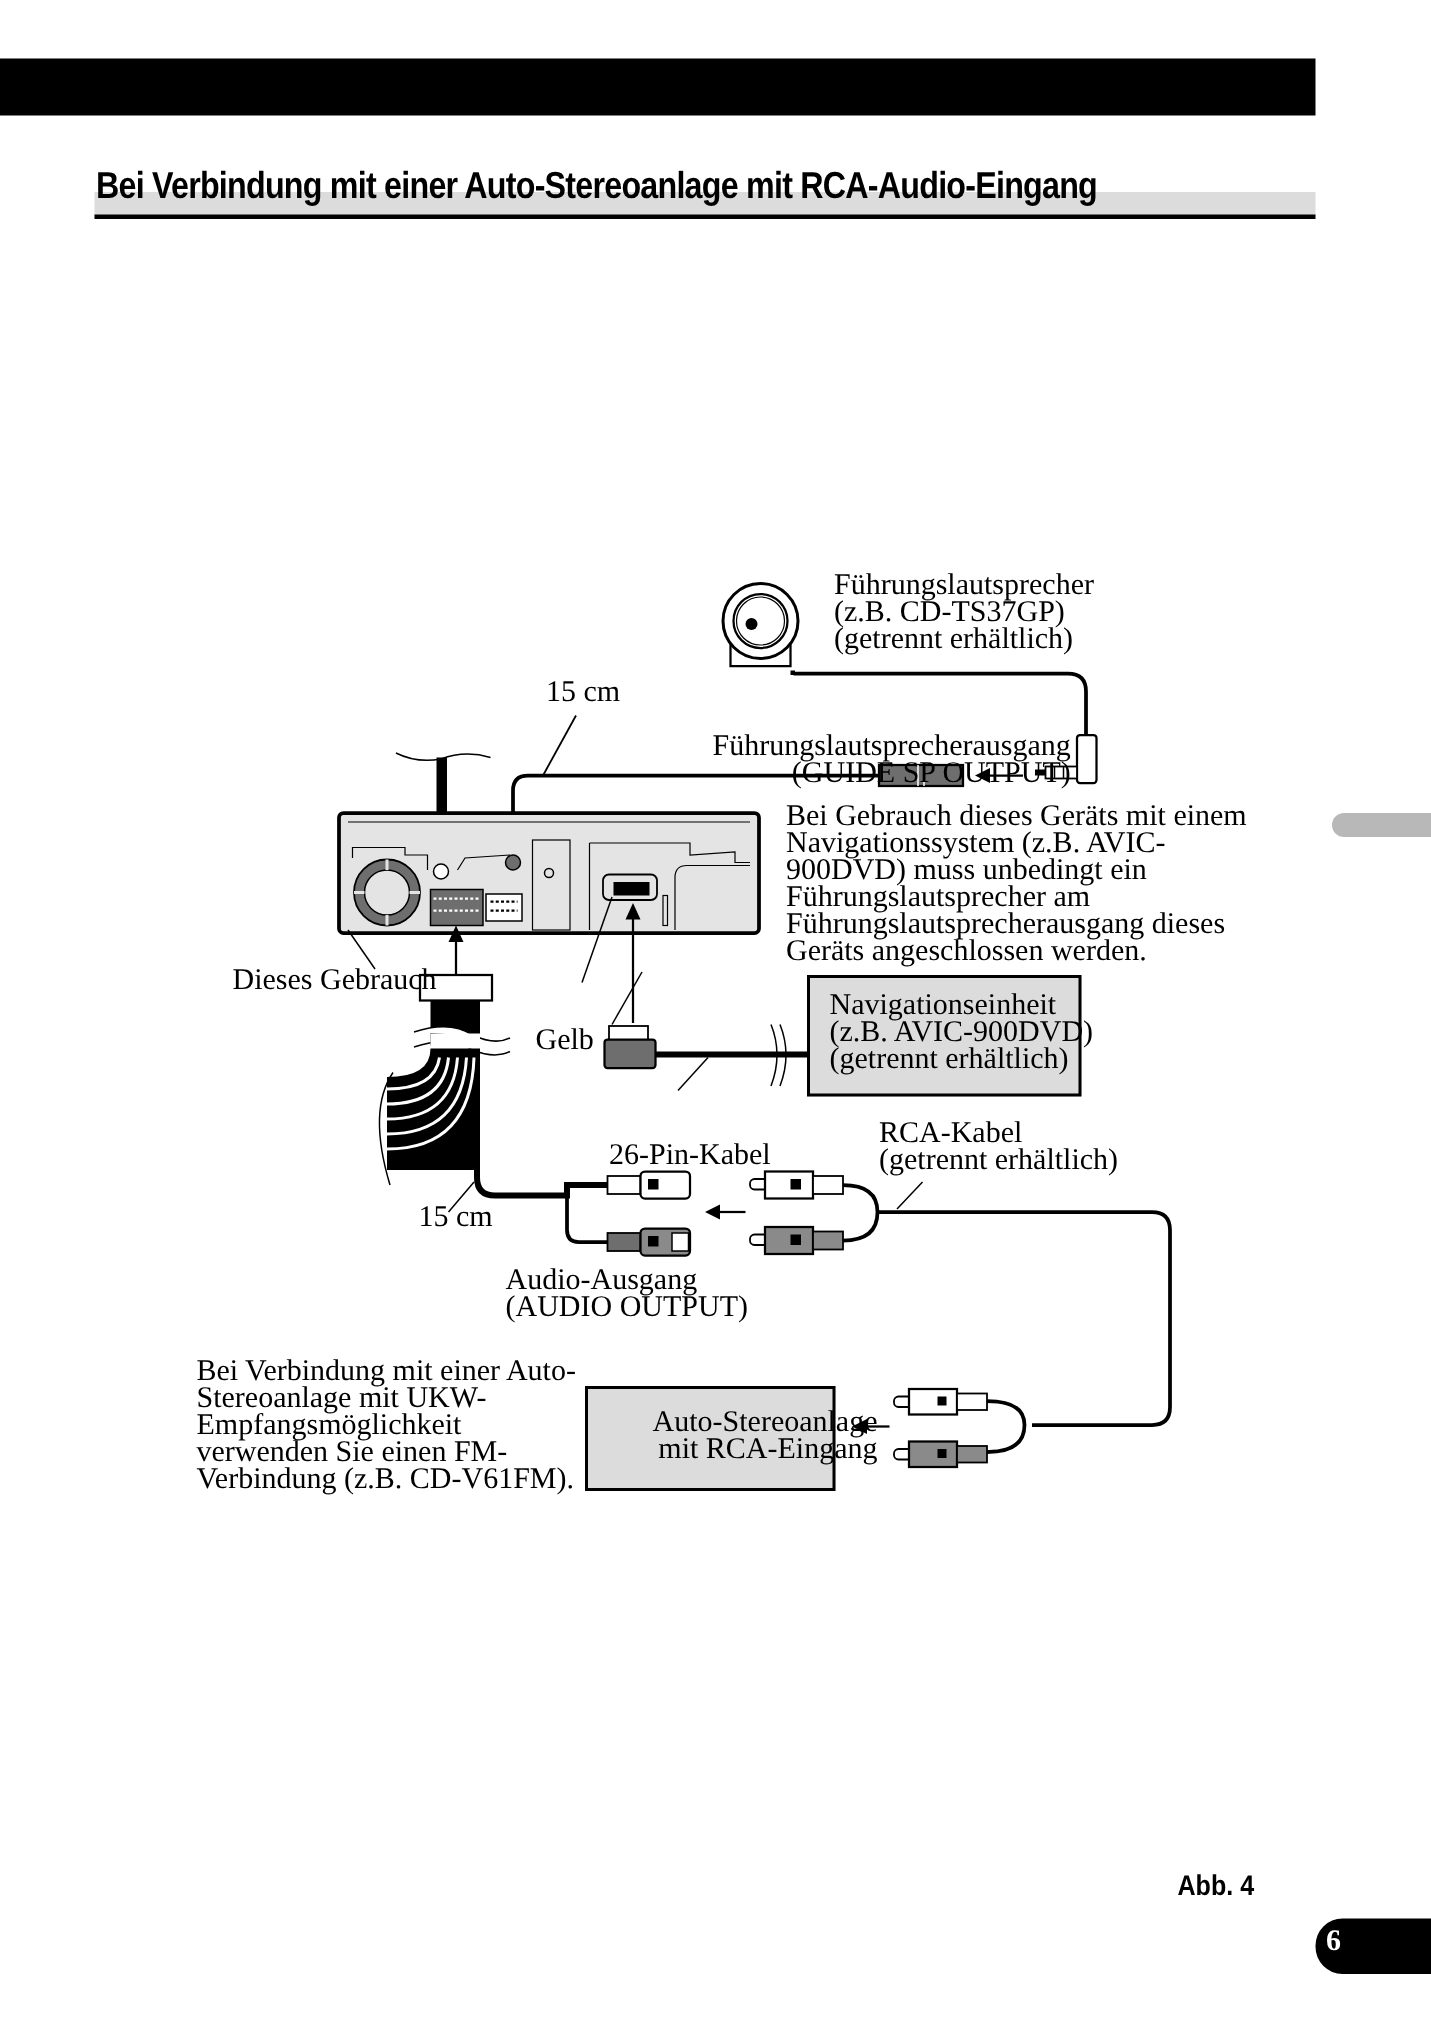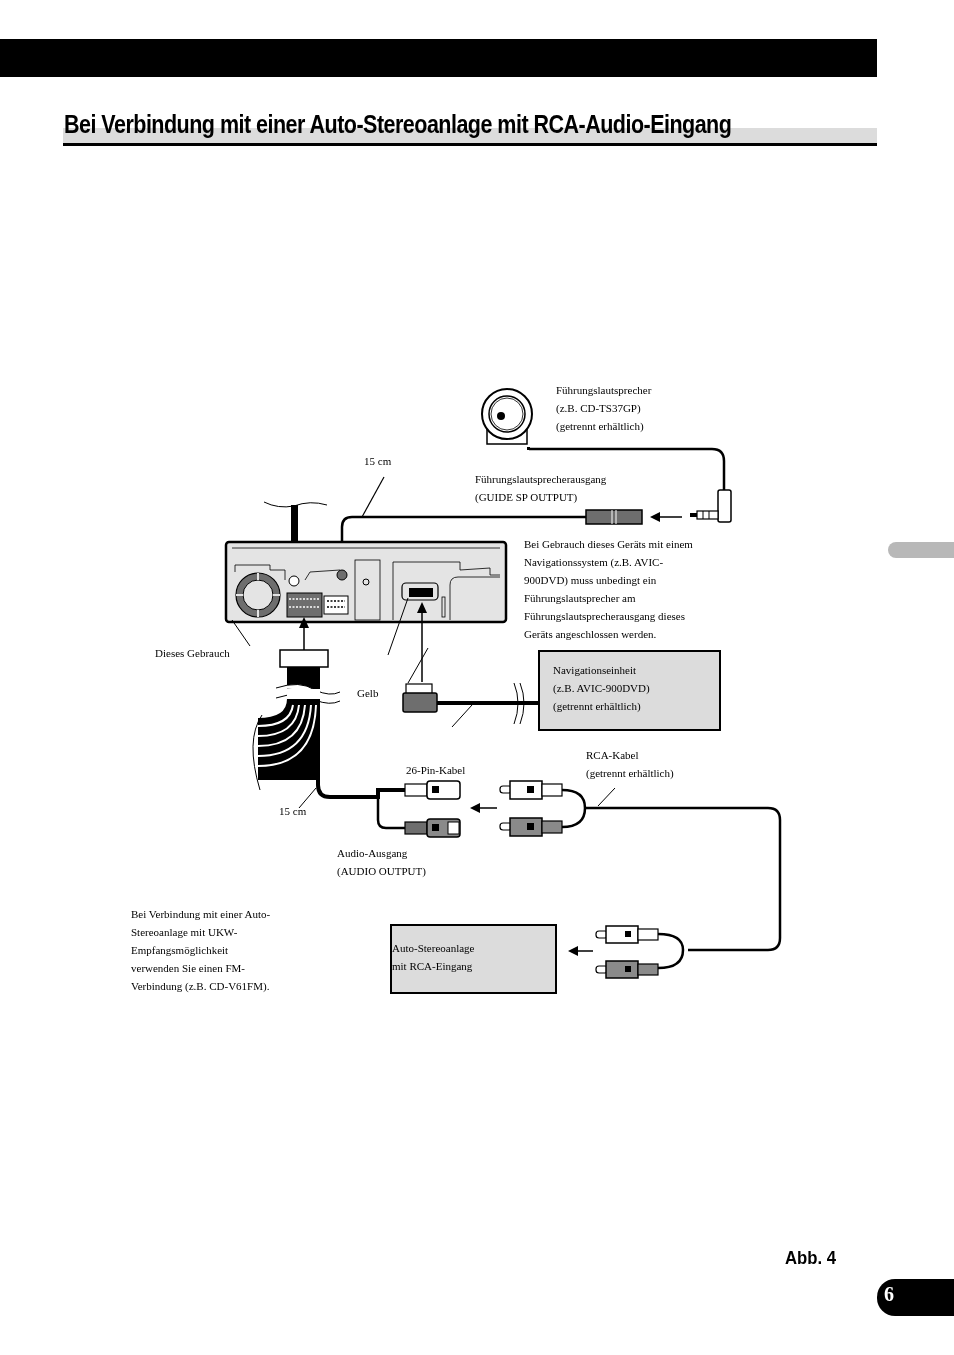--- a/index.html
+++ b/index.html
@@ -12,21 +12,21 @@
            font-weight:bold; font-size:25px; letter-spacing:-0.6px; transform:scaleX(0.86);
            transform-origin:left top; white-space:nowrap; }
   .side-tab { position:absolute; left:888px; top:542px; width:66px; height:16px; background:#b8b8b8;
               border-radius:8px 0 0 8px; }
   .fig-label { position:absolute; left:785px; top:1247px; font-family:"Liberation Sans", sans-serif;
                font-weight:bold; font-size:19px; transform:scaleX(0.88); transform-origin:left top; }
   .page-tab { position:absolute; left:877px; top:1279px; width:77px; height:37px; background:#000;
               border-radius:18px 0 0 18px; }
   .page-num { position:absolute; left:884px; top:1283px; color:#fff; font-family:"Liberation Serif", serif;
               font-weight:bold; font-size:20px; }
-  .lbl { position:absolute; font-size:11px; line-height:18px; white-space:nowrap; }
+  .lbl { position:absolute; font-size:20px; line-height:18px; white-space:nowrap; }
   .box { position:absolute; background:#dcdcdc; border:2px solid #000; box-sizing:border-box; }
   svg.diagram { position:absolute; left:0; top:0; }
 </style>
 </head>
 <body>
 
 <div class="topbar"></div>
 <div class="title-band"></div>
 <div class="title-rule"></div>
 <div class="title">Bei Verbindung mit einer Auto-Stereoanlage mit RCA-Audio-Eingang</div>
@@ -189,21 +189,21 @@
   <path d="M514,683 Q522,703 514,724 M520,683 Q528,703 520,724" fill="none" stroke="#000" stroke-width="1"></path>
   <line x1="452" y1="727" x2="472" y2="705" stroke="#000" stroke-width="1"></line>
 </svg>
 
 <div class="lbl" style="left:556px;top:381px;">
   <div>Führungslautsprecher</div>
   <div>(z.B. CD-TS37GP)</div>
   <div>(getrennt erhältlich)</div>
 </div>
 <div class="lbl" style="left:364px;top:452px;">15 cm</div>
-<div class="lbl" style="left:475px;top:470px;">
+<div class="lbl" style="left:475px;top:488px;text-align:right;">
   <div>Führungslautsprecherausgang</div>
   <div>(GUIDE SP OUTPUT)</div>
 </div>
 <div class="lbl" style="left:524px;top:535px;">
   <div>Bei Gebrauch dieses Geräts mit einem</div>
   <div>Navigationssystem (z.B. AVIC-</div>
   <div>900DVD) muss unbedingt ein</div>
   <div>Führungslautsprecher am</div>
   <div>Führungslautsprecherausgang dieses</div>
   <div>Geräts angeschlossen werden.</div>
@@ -231,21 +231,21 @@
 </div>
 <div class="lbl" style="left:131px;top:905px;">
   <div>Bei Verbindung mit einer Auto-</div>
   <div>Stereoanlage mit UKW-</div>
   <div>Empfangsmöglichkeit</div>
   <div>verwenden Sie einen FM-</div>
   <div>Verbindung (z.B. CD-V61FM).</div>
 </div>
 
 <div class="box" style="left:390px;top:924px;width:167px;height:70px;">
-  <div class="lbl" style="left:0;width:193px;top:13px;text-align:left;">
+  <div class="lbl" style="left:0;width:193px;top:13px;text-align:right;">
     <div>Auto-Stereoanlage</div>
     <div>mit RCA-Eingang</div>
   </div>
 </div>
 
 <div class="fig-label">Abb. 4</div>
 <div class="page-tab"></div>
 <div class="page-num">6</div>
 
 </body></html>

